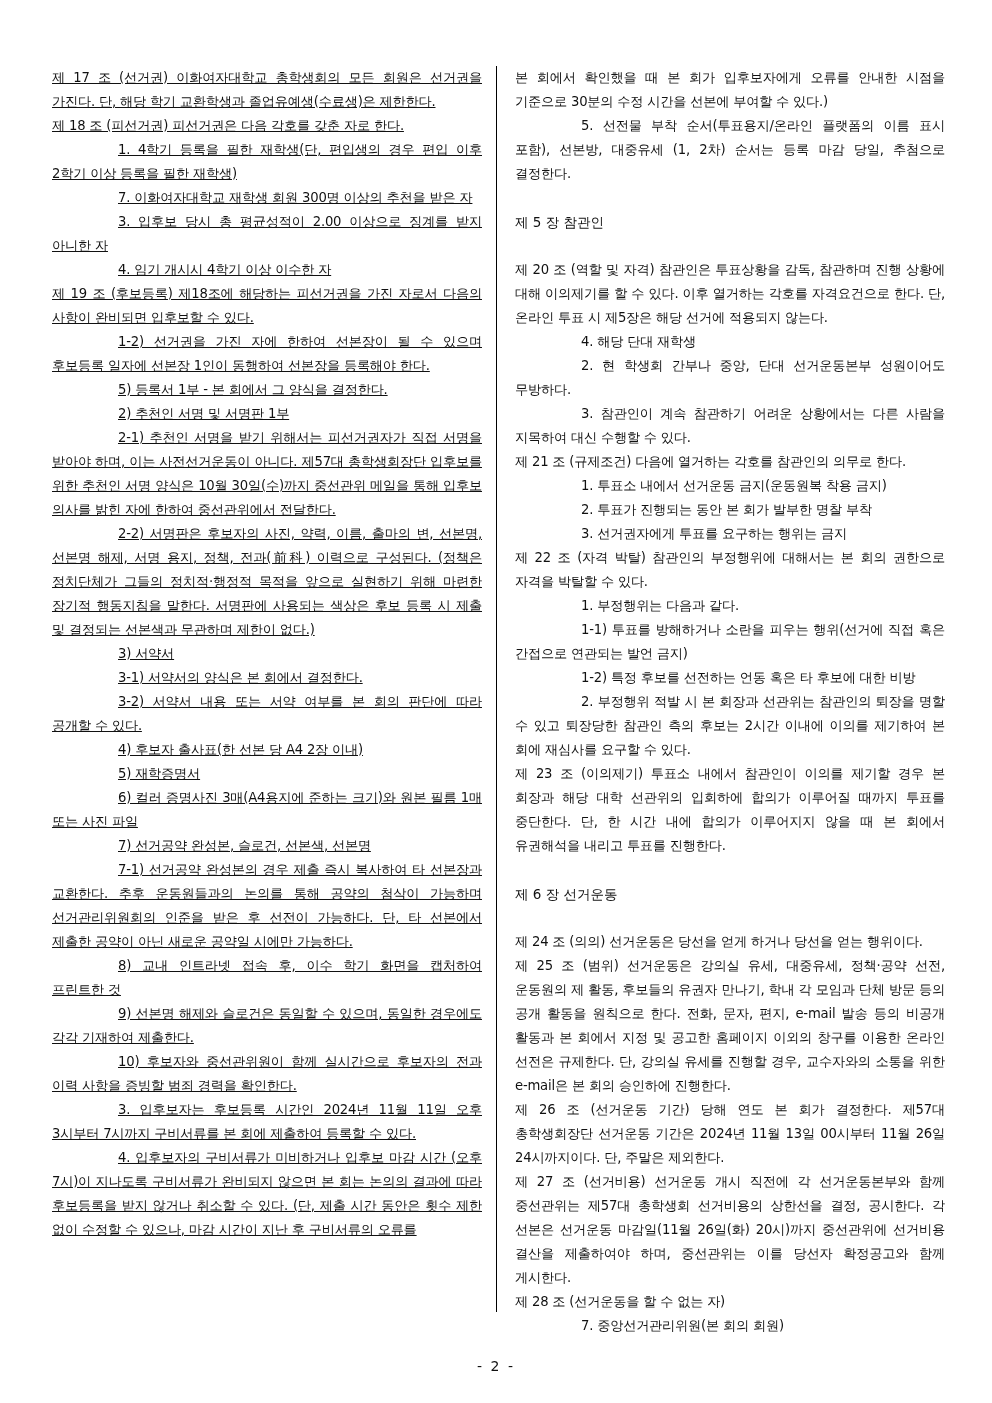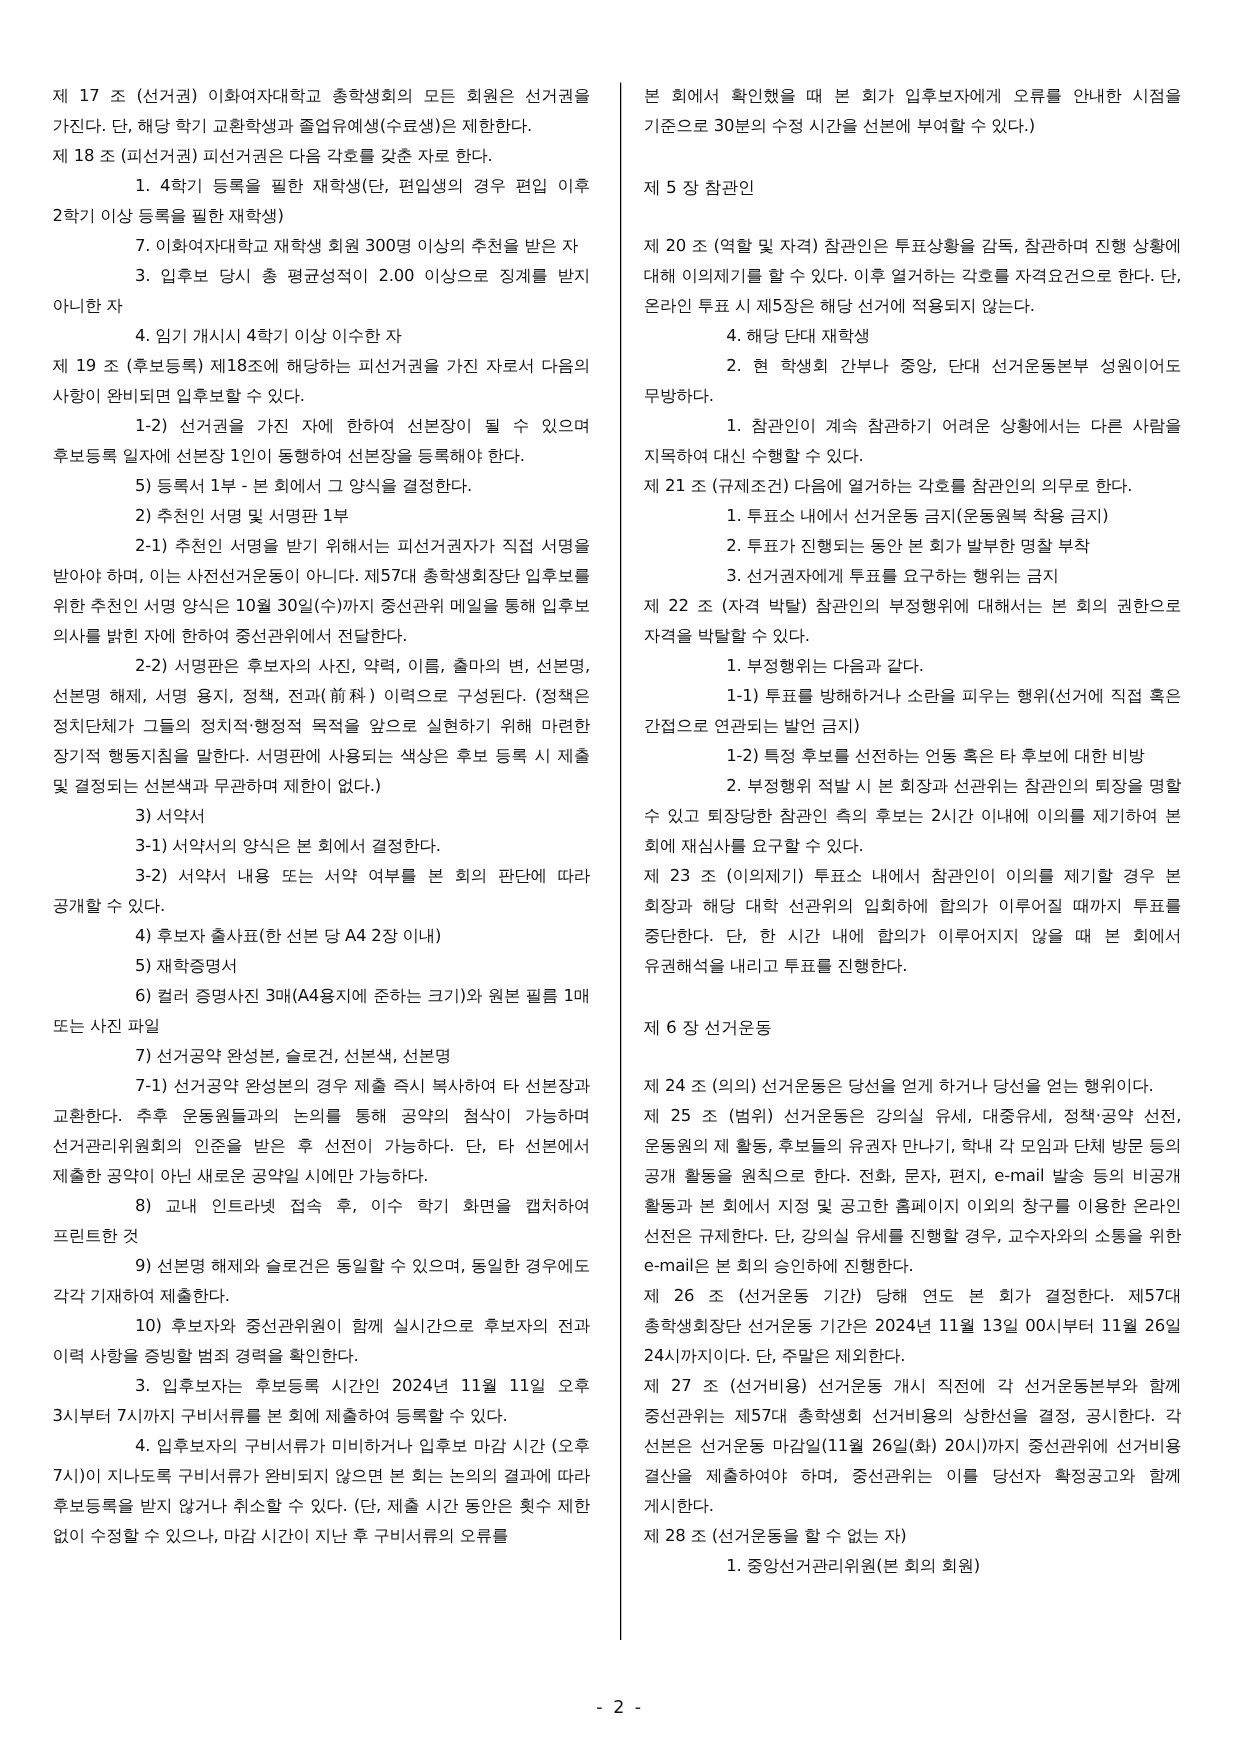--- a/index.html
+++ b/index.html
@@ -1,20 +1,20 @@
 <!DOCTYPE html>
 <html><head>
 <meta charset="utf-8">
 <style>
   html, body { margin: 0; padding: 0; background: #ffffff; }
   body { width: 992px; height: 1403px; position: relative; overflow: hidden;
          font-family: "DejaVu Sans", "Liberation Sans", sans-serif; color: #111; }
   .page { position: absolute; left: 0; top: 0; width: 992px; height: 1403px; }
   .col { position: absolute; top: 66px; width: 430px; font-size: 13.2px; line-height: 24px; }
-  .col.left { left: 42px; }
+  .col.left { left: 52px; text-decoration: underline; }
   .col.right { left: 515px; }
   .divider { position: absolute; left: 496px; top: 66px; width: 1px; height: 1246px; background: #000; }
   .p { margin: 0; text-align: justify; text-align-last: left; letter-spacing: -0.2px; word-break: keep-all; }
   .p.ind { text-indent: 66px; }
   .chapter { margin: 24px 0 24px 0; font-weight: normal; font-size: 13.5px; line-height: 24px; }
   .footer { position: absolute; top: 1358px; left: 0; width: 992px; text-align: center;
             font-size: 14px; font-family: "DejaVu Sans", sans-serif; letter-spacing: 2px; }
 </style>
 </head>
 <body>
@@ -46,38 +46,39 @@
     <p class="p ind">9) 선본명 해제와 슬로건은 동일할 수 있으며, 동일한 경우에도 각각 기재하여 제출한다.</p>
     <p class="p ind">10) 후보자와 중선관위원이 함께 실시간으로 후보자의 전과 이력 사항을 증빙할 범죄 경력을 확인한다.</p>
     <p class="p ind">3. 입후보자는 후보등록 시간인 2024년 11월 11일 오후 3시부터 7시까지 구비서류를 본 회에 제출하여 등록할 수 있다.</p>
     <p class="p ind">4. 입후보자의 구비서류가 미비하거나 입후보 마감 시간 (오후 7시)이 지나도록 구비서류가 완비되지 않으면 본 회는 논의의 결과에 따라 후보등록을 받지 않거나 취소할 수 있다. (단, 제출 시간 동안은 횟수 제한 없이 수정할 수 있으나, 마감 시간이 지난 후 구비서류의 오류를</p>
   </div>
 
   <div class="divider"></div>
 
   <div class="col right">
     <p class="p">본 회에서 확인했을 때 본 회가 입후보자에게 오류를 안내한 시점을 기준으로 30분의 수정 시간을 선본에 부여할 수 있다.)</p>
+    <p class="p ind">5. 선전물 부착 순서(투표용지/온라인 플랫폼의 이름 표시 포함), 선본방, 대중유세 (1, 2차) 순서는 등록 마감 당일, 추첨으로 결정한다.</p>
     <h3 class="chapter">제 5 장 참관인</h3>
     <p class="p">제 20 조 (역할 및 자격) 참관인은 투표상황을 감독, 참관하며 진행 상황에 대해 이의제기를 할 수 있다. 이후 열거하는 각호를 자격요건으로 한다. 단, 온라인 투표 시 제5장은 해당 선거에 적용되지 않는다.</p>
     <p class="p ind">4. 해당 단대 재학생</p>
     <p class="p ind">2. 현 학생회 간부나 중앙, 단대 선거운동본부 성원이어도 무방하다.</p>
-    <p class="p ind">1. 참관인이 계속 참관하기 어려운 상황에서는 다른 사람을 지목하여 대신 수행할 수 있다.</p>
+    <p class="p ind">3. 참관인이 계속 참관하기 어려운 상황에서는 다른 사람을 지목하여 대신 수행할 수 있다.</p>
     <p class="p">제 21 조 (규제조건) 다음에 열거하는 각호를 참관인의 의무로 한다.</p>
     <p class="p ind">1. 투표소 내에서 선거운동 금지(운동원복 착용 금지)</p>
     <p class="p ind">2. 투표가 진행되는 동안 본 회가 발부한 명찰 부착</p>
     <p class="p ind">3. 선거권자에게 투표를 요구하는 행위는 금지</p>
     <p class="p">제 22 조 (자격 박탈) 참관인의 부정행위에 대해서는 본 회의 권한으로 자격을 박탈할 수 있다.</p>
     <p class="p ind">1. 부정행위는 다음과 같다.</p>
     <p class="p ind">1-1) 투표를 방해하거나 소란을 피우는 행위(선거에 직접 혹은 간접으로 연관되는 발언 금지)</p>
     <p class="p ind">1-2) 특정 후보를 선전하는 언동 혹은 타 후보에 대한 비방</p>
     <p class="p ind">2. 부정행위 적발 시 본 회장과 선관위는 참관인의 퇴장을 명할 수 있고 퇴장당한 참관인 측의 후보는 2시간 이내에 이의를 제기하여 본 회에 재심사를 요구할 수 있다.</p>
     <p class="p">제 23 조 (이의제기) 투표소 내에서 참관인이 이의를 제기할 경우 본 회장과 해당 대학 선관위의 입회하에 합의가 이루어질 때까지 투표를 중단한다. 단, 한 시간 내에 합의가 이루어지지 않을 때 본 회에서 유권해석을 내리고 투표를 진행한다.</p>
     <h3 class="chapter">제 6 장 선거운동</h3>
     <p class="p">제 24 조 (의의) 선거운동은 당선을 얻게 하거나 당선을 얻는 행위이다.</p>
     <p class="p">제 25 조 (범위) 선거운동은 강의실 유세, 대중유세, 정책·공약 선전, 운동원의 제 활동, 후보들의 유권자 만나기, 학내 각 모임과 단체 방문 등의 공개 활동을 원칙으로 한다. 전화, 문자, 편지, e-mail 발송 등의 비공개 활동과 본 회에서 지정 및 공고한 홈페이지 이외의 창구를 이용한 온라인 선전은 규제한다. 단, 강의실 유세를 진행할 경우, 교수자와의 소통을 위한 e-mail은 본 회의 승인하에 진행한다.</p>
     <p class="p">제 26 조 (선거운동 기간) 당해 연도 본 회가 결정한다. 제57대 총학생회장단 선거운동 기간은 2024년 11월 13일 00시부터 11월 26일 24시까지이다. 단, 주말은 제외한다.</p>
     <p class="p">제 27 조 (선거비용) 선거운동 개시 직전에 각 선거운동본부와 함께 중선관위는 제57대 총학생회 선거비용의 상한선을 결정, 공시한다. 각 선본은 선거운동 마감일(11월 26일(화) 20시)까지 중선관위에 선거비용 결산을 제출하여야 하며, 중선관위는 이를 당선자 확정공고와 함께 게시한다.</p>
     <p class="p">제 28 조 (선거운동을 할 수 없는 자)</p>
-    <p class="p ind">1. 중앙선거관리위원(본 회의 회원)</p>
+    <p class="p ind">7. 중앙선거관리위원(본 회의 회원)</p>
   </div>
 
   <div class="footer">- 2 -</div>
 </div>
 
 </body></html>

